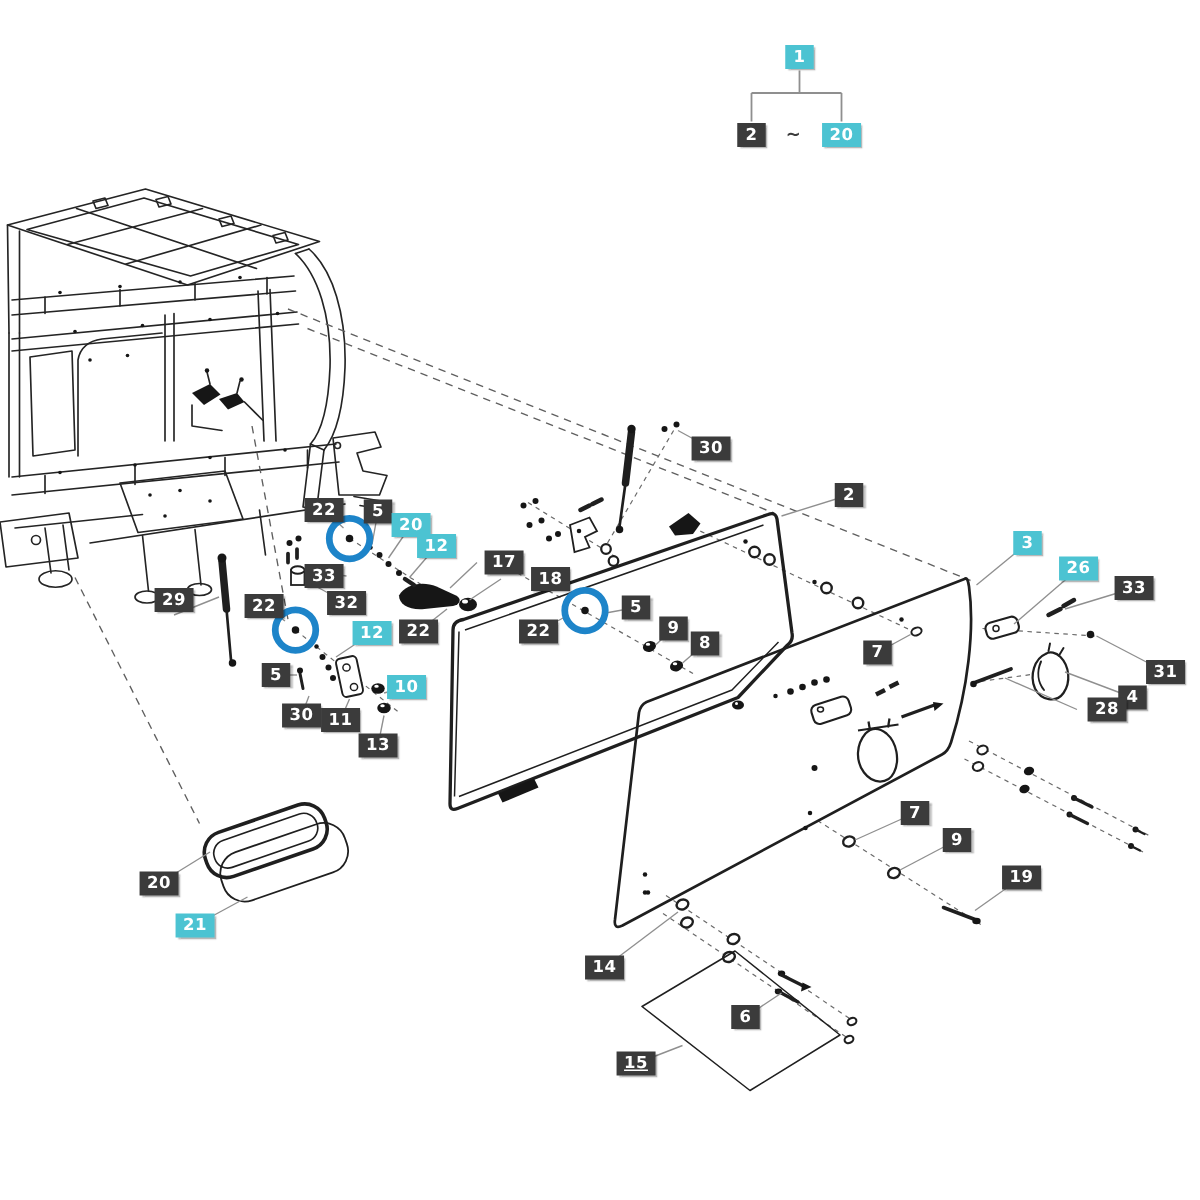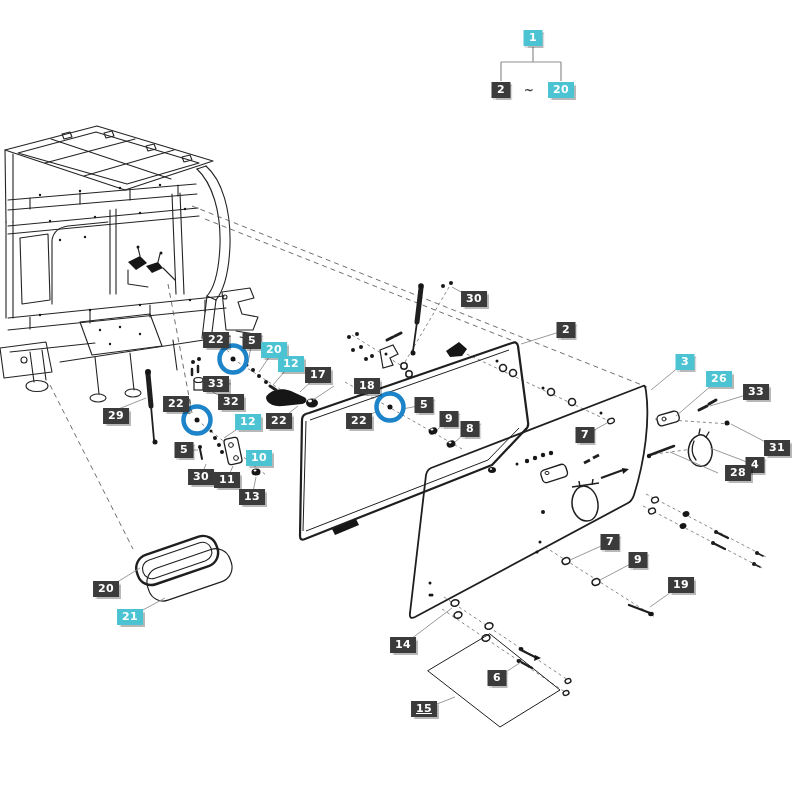--- a/index.html
+++ b/index.html
@@ -319,37 +319,37 @@
       <div class="callout cyan" style="left: 533px; top: 38px; color: rgb(255, 255, 255);">1</div>
       <div class="callout dark" style="left: 501px; top: 90px; color: rgb(255, 255, 255);">2</div>
       <div class="callout plain" style="left: 529px; top: 90px; color: rgb(59, 59, 59);">~</div>
       <div class="callout cyan" style="left: 561px; top: 90px; color: rgb(255, 255, 255);">20</div>
       <div class="callout dark" style="left: 474px; top: 299px; color: rgb(255, 255, 255);">30</div>
       <div class="callout dark" style="left: 566px; top: 330px; color: rgb(255, 255, 255);">2</div>
       <div class="callout dark" style="left: 216px; top: 340px; color: rgb(255, 255, 255);">22</div>
       <div class="callout dark" style="left: 252px; top: 341px; color: rgb(255, 255, 255);">5</div>
       <div class="callout cyan" style="left: 274px; top: 350px; color: rgb(255, 255, 255);">20</div>
       <div class="callout cyan" style="left: 291px; top: 364px; color: rgb(255, 255, 255);">12</div>
-      <div class="callout dark" style="left: 318px; top: 375px; color: rgb(255, 255, 255); text-align: center;">17</div>
+      <div class="callout dark" style="left: 336px; top: 375px; color: rgb(255, 255, 255); text-align: center;">17</div>
       <div class="callout dark" style="left: 334px; top: 386px; color: rgb(255, 255, 255); margin-left: 33px;">18</div>
       <div class="callout cyan" style="left: 685px; top: 362px; color: rgb(255, 255, 255);">3</div>
       <div class="callout cyan" style="left: 719px; top: 379px; color: rgb(255, 255, 255);">26</div>
       <div class="callout dark" style="left: 756px; top: 392px; color: rgb(255, 255, 255);">33</div>
       <div class="callout dark" style="left: 216px; top: 384px; color: rgb(255, 255, 255);">33</div>
       <div class="callout dark" style="left: 231px; top: 402px; color: rgb(255, 255, 255);">32</div>
-      <div class="callout dark" style="left: 116px; top: 416px; color: rgb(255, 255, 255); text-align: right;">29</div>
+      <div class="callout dark" style="left: 116px; top: 400px; color: rgb(255, 255, 255); text-align: right;">29</div>
       <div class="callout dark" style="left: 176px; top: 404px; color: rgb(255, 255, 255);">22</div>
       <div class="callout cyan" style="left: 248px; top: 422px; color: rgb(255, 255, 255);">12</div>
       <div class="callout dark" style="left: 279px; top: 421px; color: rgb(255, 255, 255);">22</div>
       <div class="callout dark" style="left: 359px; top: 421px; color: rgb(255, 255, 255);">22</div>
       <div class="callout dark" style="left: 424px; top: 405px; color: rgb(255, 255, 255);">5</div>
       <div class="callout dark" style="left: 449px; top: 419px; color: rgb(255, 255, 255);">9</div>
       <div class="callout dark" style="left: 470px; top: 429px; color: rgb(255, 255, 255);">8</div>
       <div class="callout dark" style="left: 184px; top: 450px; color: rgb(255, 255, 255);">5</div>
-      <div class="callout cyan" style="left: 259px; top: 458px; color: rgb(255, 255, 255);">10</div>
+      <div class="callout cyan" style="left: 271px; top: 458px; color: rgb(255, 255, 255);">10</div>
       <div class="callout dark" style="left: 201px; top: 477px; color: rgb(255, 255, 255);">30</div>
       <div class="callout dark" style="left: 227px; top: 480px; color: rgb(255, 255, 255);">11</div>
       <div class="callout dark" style="left: 252px; top: 497px; color: rgb(255, 255, 255);">13</div>
       <div class="callout dark" style="left: 585px; top: 435px; color: rgb(255, 255, 255);">7</div>
       <div class="callout dark" style="left: 777px; top: 448px; color: rgb(255, 255, 255);">31</div>
       <div class="callout dark" style="left: 755px; top: 465px; color: rgb(255, 255, 255);">4</div>
       <div class="callout dark" style="left: 738px; top: 473px; color: rgb(255, 255, 255);">28</div>
       <div class="callout dark" style="left: 610px; top: 542px; color: rgb(255, 255, 255);">7</div>
       <div class="callout dark" style="left: 638px; top: 560px; color: rgb(255, 255, 255);">9</div>
       <div class="callout dark" style="left: 681px; top: 585px; color: rgb(255, 255, 255);">19</div>

